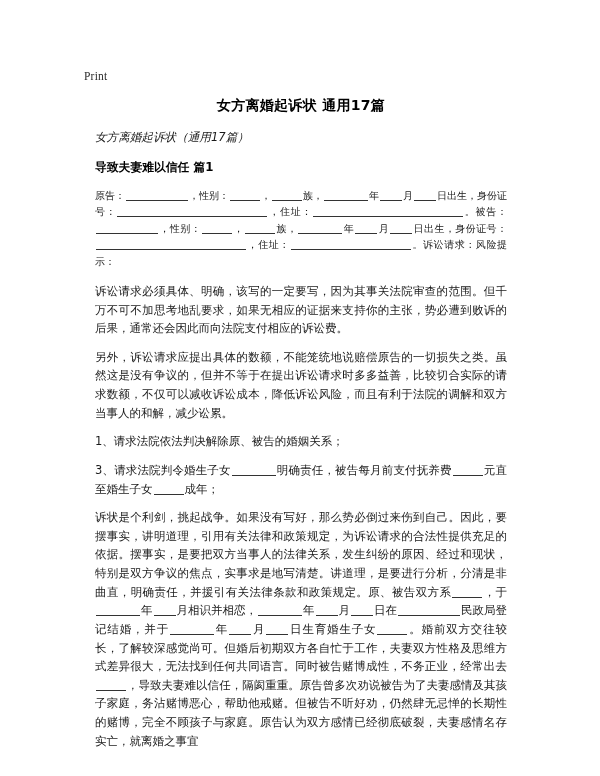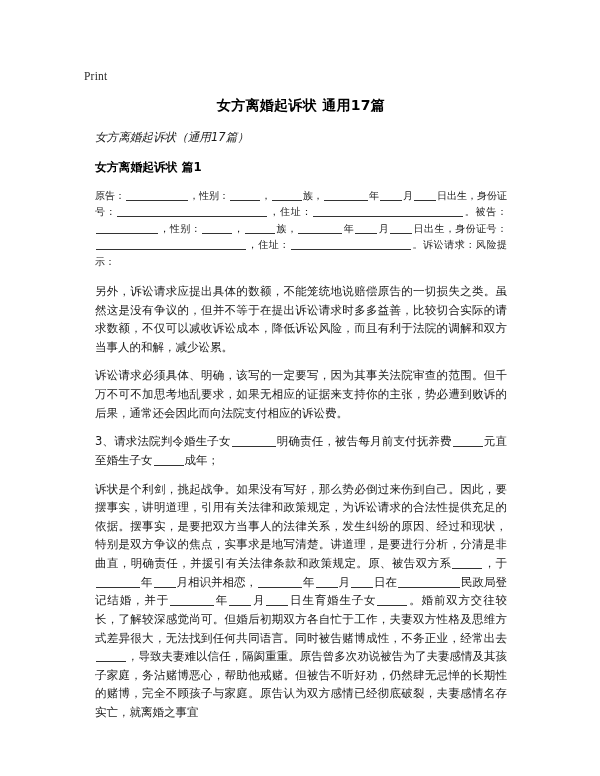--- a/index.html
+++ b/index.html
@@ -108,30 +108,31 @@
 <div class="page">
 
   <div class="print-link">Print</div>
 
   <div class="content">
 
     <h1 class="doc-title">女方离婚起诉状  通用17篇</h1>
 
     <div class="doc-subtitle">女方离婚起诉状（通用17篇）</div>
 
-    <div class="section-heading">女方离婚起诉状 篇1</div>
+    <div class="section-heading">导致夫妻难以信任 篇1</div>
 
     <div class="party-block">
       <span>原告：</span><span class="blank b-lg"></span><span>，性别：</span><span class="blank b-sm"></span><span>，</span><span class="blank b-sm"></span><span>族，</span><span class="blank b-md"></span><span>年</span><span class="blank b-xs"></span><span>月</span><span class="blank b-xs"></span><span>日出生</span><span>，身份证号：</span><span class="blank b-xxl"></span><span>，住址：</span><span class="blank b-xxl"></span><span>。</span><span>被告：</span><span class="blank b-lg"></span><span>，性别：</span><span class="blank b-sm"></span><span>，</span><span class="blank b-sm"></span><span>族，</span><span class="blank b-md"></span><span>年</span><span class="blank b-xs"></span><span>月</span><span class="blank b-xs"></span><span>日出生</span><span>，身份证号：</span><span class="blank b-xxl"></span><span>，住址：</span><span class="blank b-xl"></span><span>。诉讼请求：风险提示：</span>
     </div>
 
+    <p class="para">诉讼请求必须具体、明确，该写的一定要写，因为其事关法院审查的范围。但千万不可不加思考地乱要求，如果无相应的证据来支持你的主张，势必遭到败诉的后果，通常还会因此而向法院支付相应的诉讼费。</p>
+
     <p class="para">另外，诉讼请求应提出具体的数额，不能笼统地说赔偿原告的一切损失之类。虽然这是没有争议的，但并不等于在提出诉讼请求时多多益善，比较切合实际的请求数额，不仅可以减收诉讼成本，降低诉讼风险，而且有利于法院的调解和双方当事人的和解，减少讼累。</p>
 
-    <p class="para">诉讼请求必须具体、明确，该写的一定要写，因为其事关法院审查的范围。但千万不可不加思考地乱要求，如果无相应的证据来支持你的主张，势必遭到败诉的后果，通常还会因此而向法院支付相应的诉讼费。</p>
-
+    <div class="list-item">1、请求法院依法判决解除原、被告的婚姻关系；</div>
 
     <div class="list-item">
       <span>3、请求法院判令婚生子女</span><span class="blank b-md"></span><span>明确责任，被告每月前支付抚养费</span><span class="blank b-sm"></span><span>元直至婚生子女</span><span class="blank b-sm"></span><span>成年；</span>
     </div>
 
 
     <p class="para">
       <span>诉状是个利剑，挑起战争。如果没有写好，那么势必倒过来伤到自己。因此，要摆事实，讲明道理，引用有关法律和政策规定，为诉讼请求的合法性提供充足的依据。摆事实，是要把双方当事人的法律关系，发生纠纷的原因、经过和现状，特别是双方争议的焦点，实事求是地写清楚。讲道理，是要进行分析，分清是非曲直，明确责任，并援引有关法律条款和政策规定。原、被告双方系</span><span class="blank b-sm"></span><span>，于</span><span class="blank b-md"></span><span>年</span><span class="blank b-xs"></span><span>月相识并相恋，</span><span class="blank b-md"></span><span>年</span><span class="blank b-xs"></span><span>月</span><span class="blank b-xs"></span><span>日在</span><span class="blank b-lg"></span><span>民政局登记结婚，并于</span><span class="blank b-md"></span><span>年</span><span class="blank b-xs"></span><span>月</span><span class="blank b-xs"></span><span>日生育婚生子女</span><span class="blank b-sm"></span><span>。婚前双方交往较长，了解较深感觉尚可。但婚后初期双方各自忙于工作，夫妻双方性格及思维方式差异很大，无法找到任何共同语言。同时被告赌博成性，不务正业，经常出去</span><span class="blank b-sm"></span><span>，导致夫妻难以信任，隔阂重重。原告曾多次劝说被告为了夫妻感情及其孩子家庭，务沾赌博恶心，帮助他戒赌。但被告不听好劝，仍然肆无忌惮的长期性的赌博，完全不顾孩子与家庭。原告认为双方感情已经彻底破裂，夫妻感情名存实亡，就离婚之事宜</span>
     </p>
 

